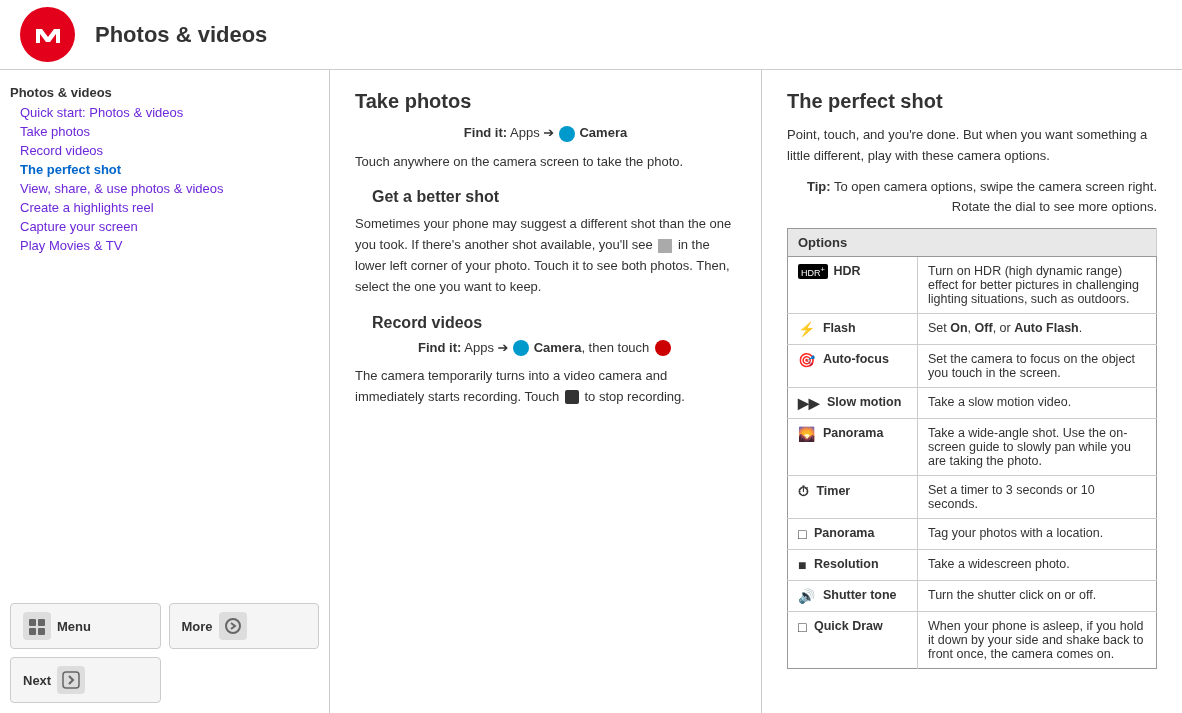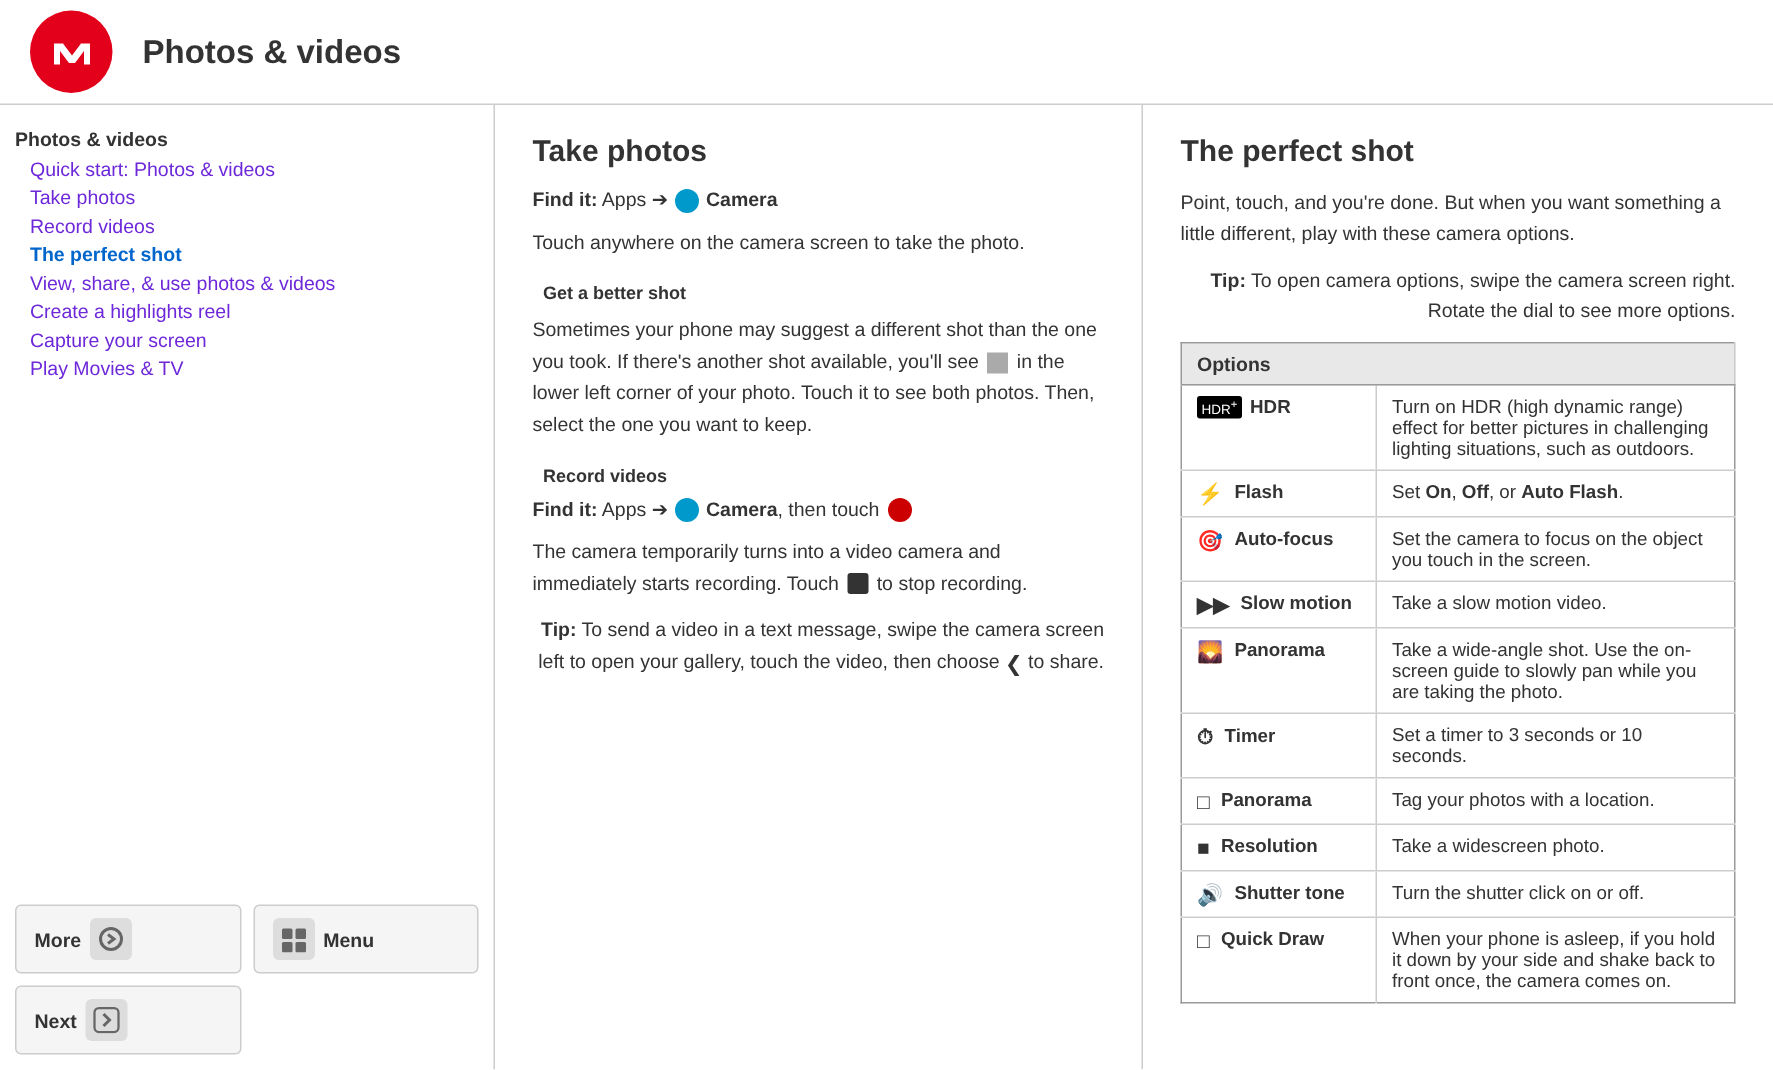--- a/index.html
+++ b/index.html
@@ -142,39 +142,40 @@
       font-size: 20px;
       font-weight: bold;
       color: #333;
       margin-bottom: 12px;
     }
 
     .find-it {
       margin-bottom: 10px;
       font-size: 13px;
       color: #333;
+      text-align: center;
     }
     .find-it strong {
       font-weight: bold;
     }
     .find-it .camera-icon {
       display: inline-block;
       width: 16px;
       height: 16px;
       background: #0099cc;
       border-radius: 50%;
       vertical-align: middle;
       margin: 0 1px;
     }
 
     .subsection-title {
-      font-size: 12px;
-      font-weight: bold;
-      color: #333;
-      margin: 16px 7px 8px;
+      font-size: 16px;
+      font-weight: bold;
+      color: #333;
+      margin: 16px 17px 8px;
     }
 
     .body-text {
       font-size: 13px;
       color: #333;
       line-height: 1.6;
       margin-bottom: 10px;
     }
 
     .tip-text {
@@ -311,41 +312,41 @@
         </li>
       <li>
           <a class="nav-item">Capture your screen</a>
         </li>
       <li>
           <a class="nav-item">Play Movies &amp; TV</a>
         </li>
     </ul>
 
     <div class="bottom-nav">
-      <button class="nav-btn">
-        <span>More</span>
-        <span class="btn-icon">
-          <svg width="18" height="18" viewBox="0 0 18 18">
-            <circle cx="9" cy="9" r="7" stroke="#666" stroke-width="2" fill="none"></circle>
-            <polyline points="7,6 11,9 7,12" fill="none" stroke="#666" stroke-width="2"></polyline>
-          </svg>
-        </span>
-      </button>
       <button class="nav-btn">
         <span class="btn-icon">
           <svg width="18" height="18" viewBox="0 0 18 18">
             <rect x="1" y="2" width="7" height="7" fill="#666" rx="1"></rect>
             <rect x="10" y="2" width="7" height="7" fill="#666" rx="1"></rect>
             <rect x="1" y="11" width="7" height="7" fill="#666" rx="1"></rect>
             <rect x="10" y="11" width="7" height="7" fill="#666" rx="1"></rect>
           </svg>
         </span>
         <span>Menu</span>
       </button>
       <button class="nav-btn">
+        <span>More</span>
+        <span class="btn-icon">
+          <svg width="18" height="18" viewBox="0 0 18 18">
+            <circle cx="9" cy="9" r="7" stroke="#666" stroke-width="2" fill="none"></circle>
+            <polyline points="7,6 11,9 7,12" fill="none" stroke="#666" stroke-width="2"></polyline>
+          </svg>
+        </span>
+      </button>
+      <button class="nav-btn">
         <span>Next</span>
         <span class="btn-icon">
           <svg width="18" height="18" viewBox="0 0 18 18">
             <rect x="1" y="1" width="16" height="16" rx="3" fill="none" stroke="#666" stroke-width="1.5"></rect>
             <polyline points="7,5 11,9 7,13" fill="none" stroke="#666" stroke-width="2"></polyline>
           </svg>
         </span>
       </button>
     </div>
   </div>
@@ -378,23 +379,20 @@
         <span>➔</span>
         <span class="camera-icon"></span>
         <strong> Camera</strong><span>, then touch </span>
         <span class="record-icon"></span>
       </div>
 
       <p class="body-text">
         The camera temporarily turns into a video camera and immediately starts recording. Touch <span class="stop-icon"></span> to stop recording.
       </p>
 
-      <p class="tip-text">
-        <span class="tip-label">Tip:</span> To send a video in a text message, swipe the camera screen left to open your gallery, touch the video, then choose <span class="share-icon">❮</span> to share.
-      </p>
     </div>
 
     <div class="content-right">
       <h2 class="section-title">The perfect shot</h2>
       <p class="body-text">Point, touch, and you're done. But when you want something a little different, play with these camera options.</p>
       <p class="tip-text">
         <span class="tip-label">Tip:</span><span> To open camera options, swipe the camera screen right. Rotate the dial to see more options.</span>
       </p>
 
       <table class="options-table">

